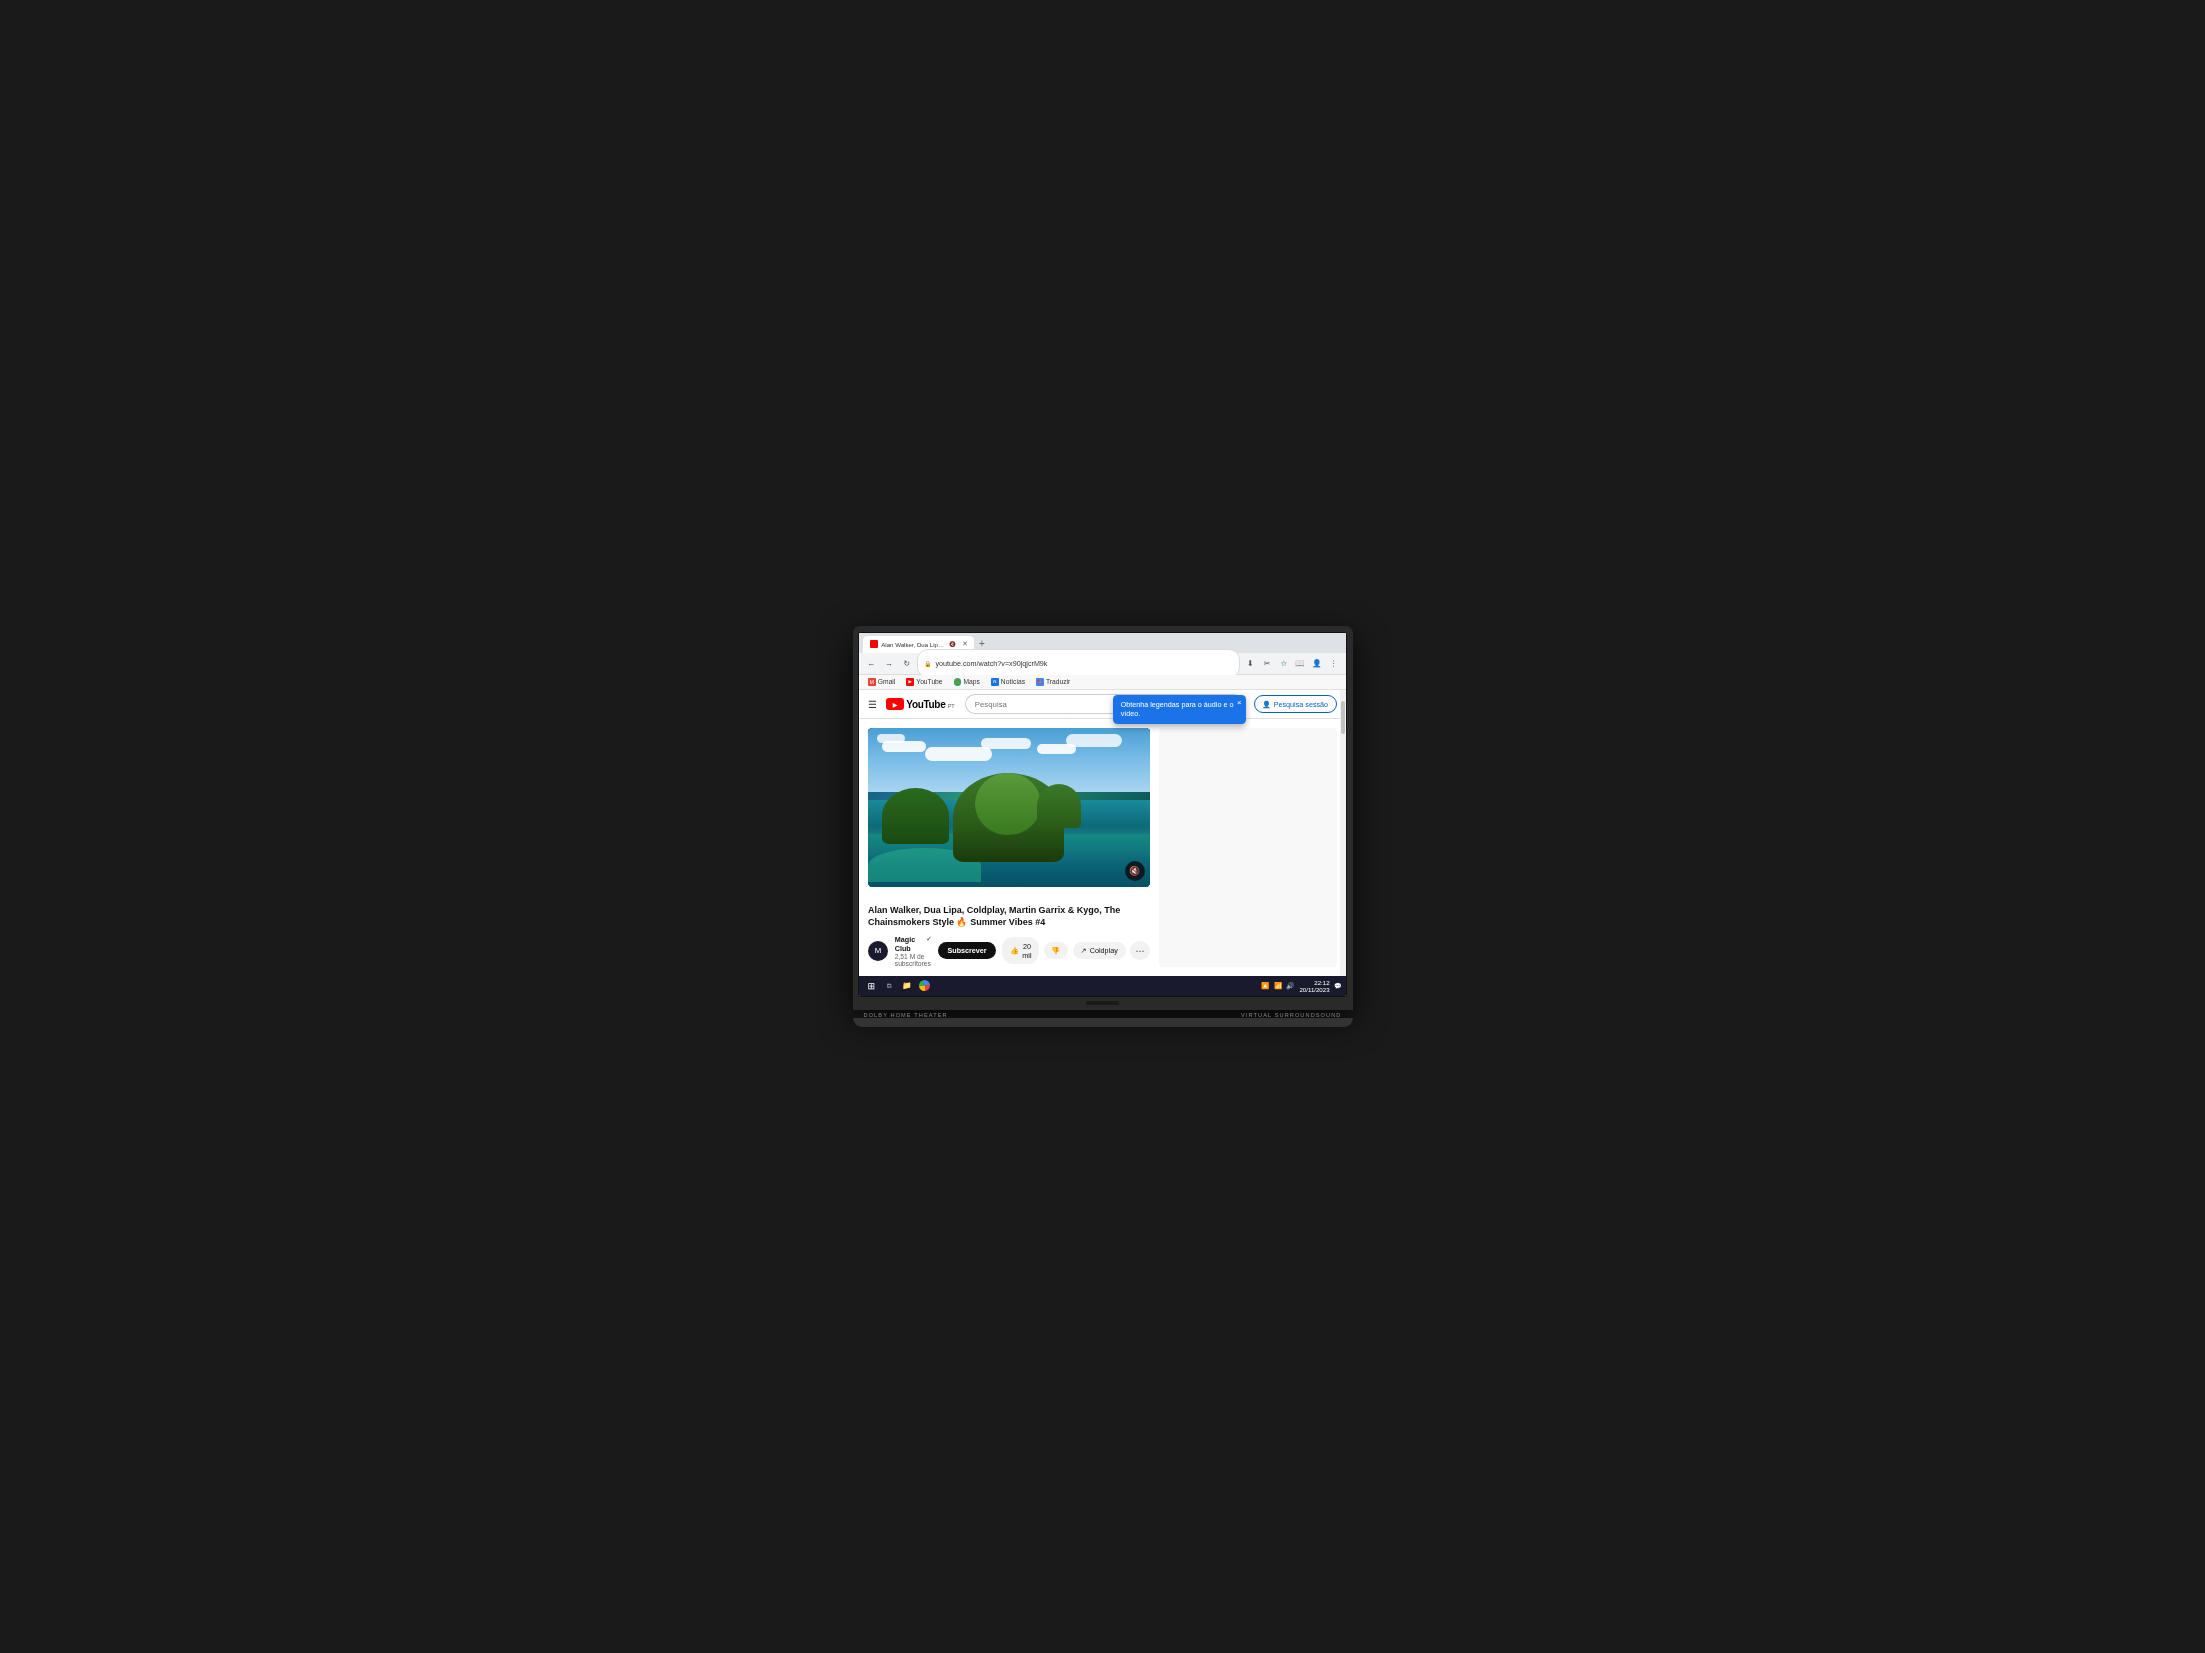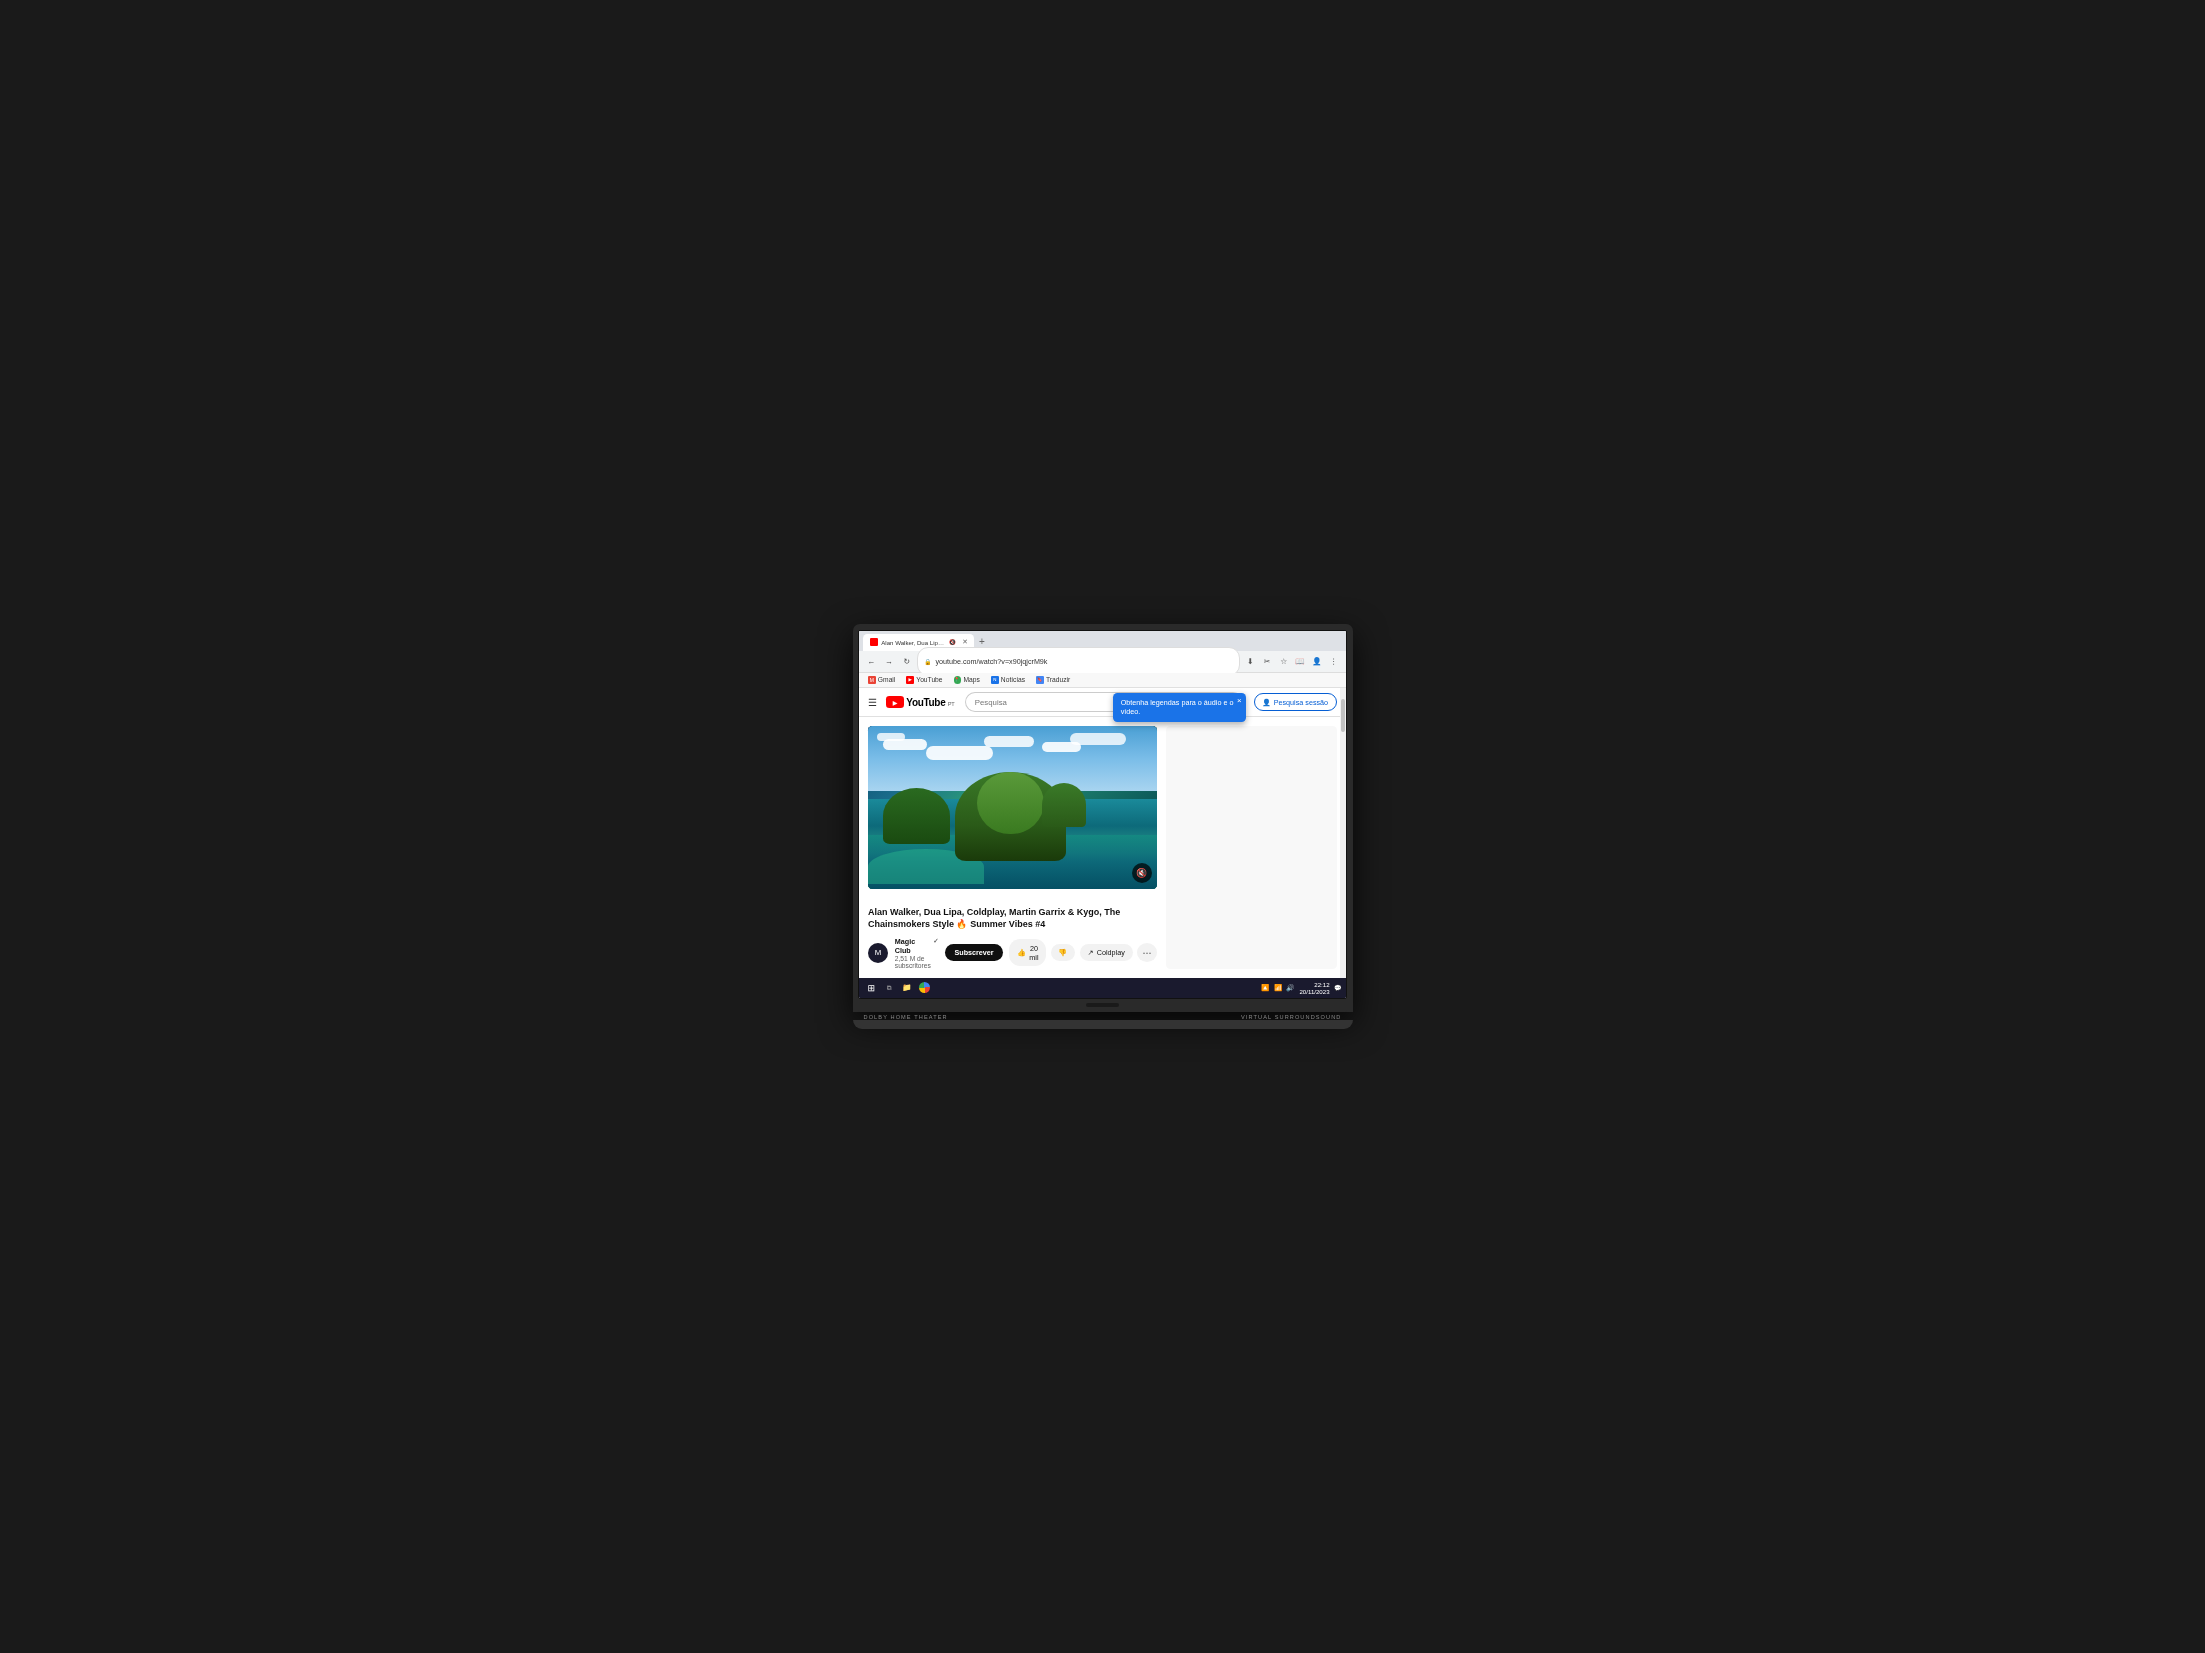--- a/index.html
+++ b/index.html
@@ -444,21 +444,21 @@
     .channel-info {
       flex: 1;
     }
 
     .channel-name {
       font-size: 7.2px;
       font-weight: 600;
       color: #0f0f0f;
       display: flex;
       align-items: flex-start;
-      gap: 18px;
+      gap: 11px;
     }
 
     .channel-verified {
       font-size: 6.7px;
       color: #606060;
     }
 
     .channel-subs {
       font-size: 6.7px;
       color: #606060;

